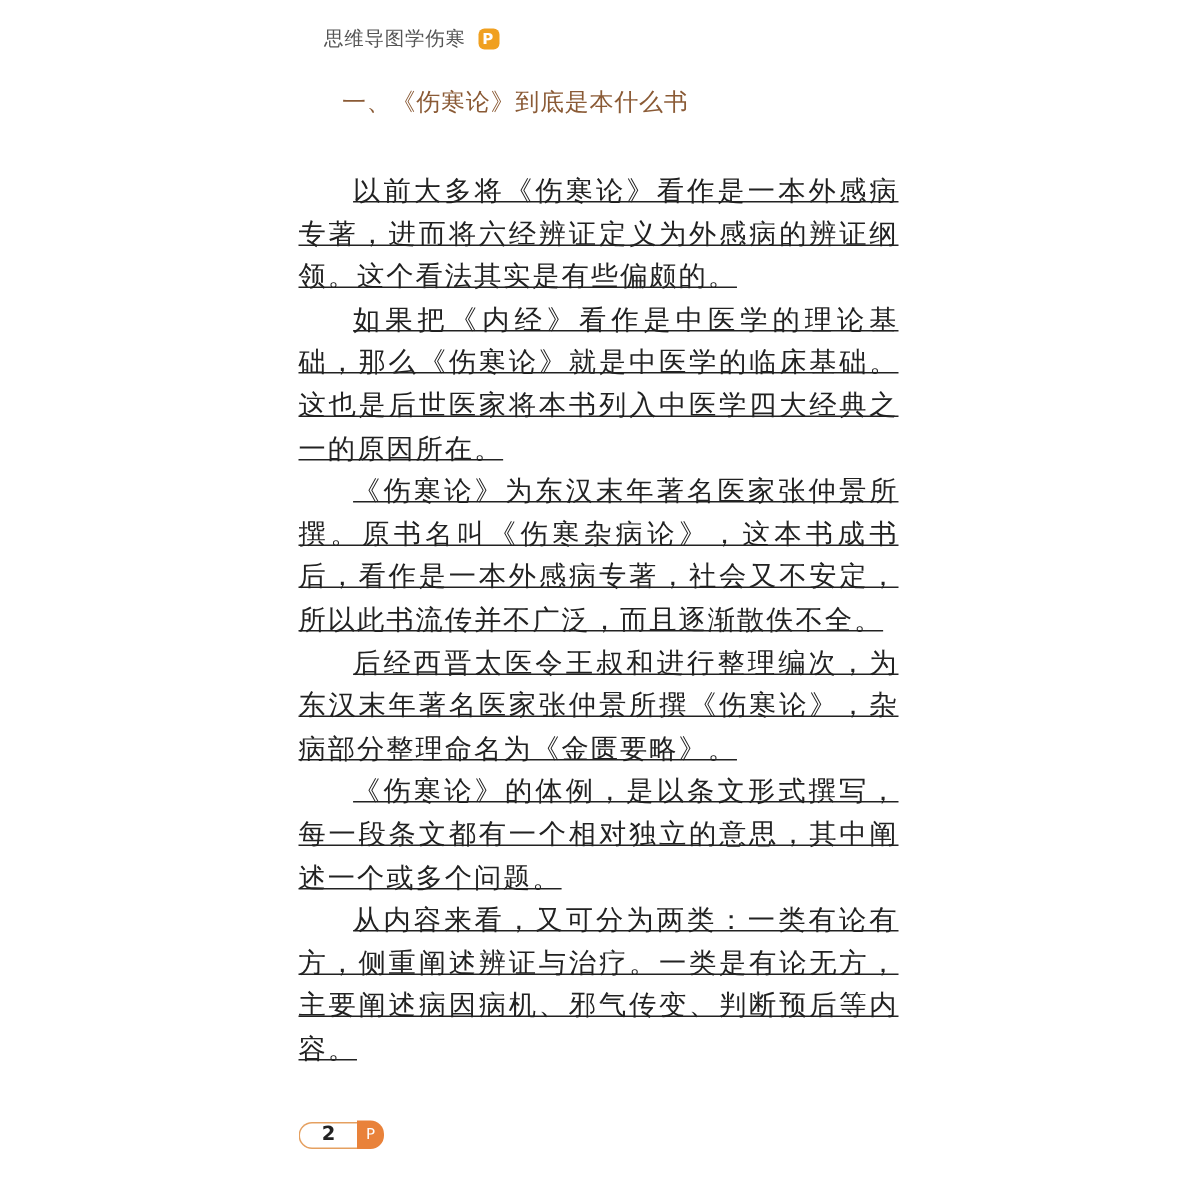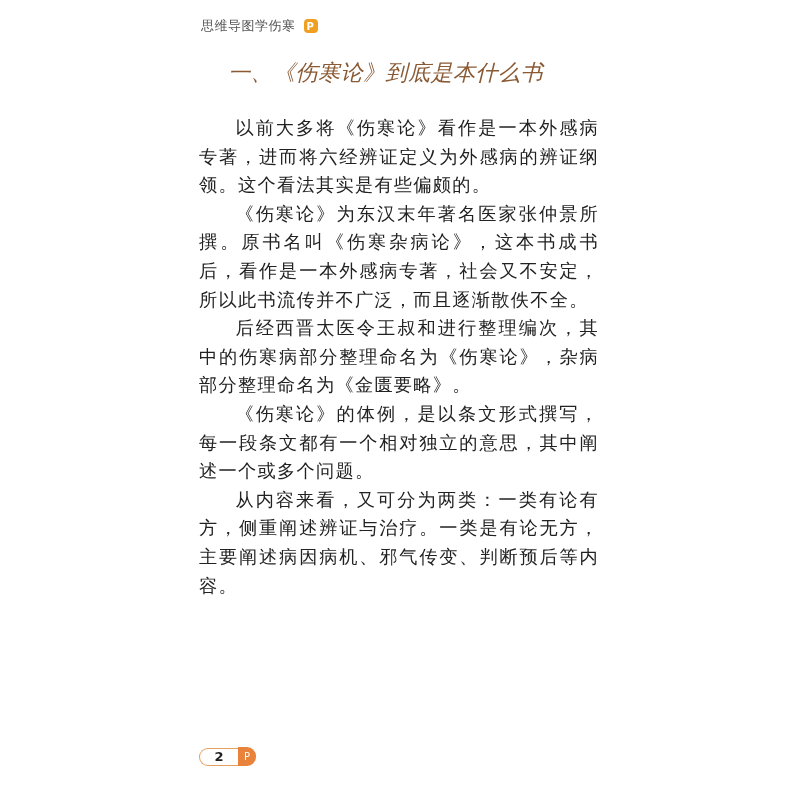--- a/index.html
+++ b/index.html
@@ -1,48 +1,49 @@
 <!DOCTYPE html>
 <html><head>
 <meta charset="utf-8">
 <style>
   html, body { margin: 0; padding: 0; background: #ffffff; }
   body { width: 800px; height: 800px; position: relative; overflow: hidden;
          font-family: "DejaVu Serif", "Liberation Serif", serif; color: #222; }
-  .running-head { position: absolute; left: 201px; top: 17px; font-family: "DejaVu Sans", "Liberation Sans", sans-serif;
+  .running-head { position: absolute; left: 216px; top: 17px; font-family: "DejaVu Sans", "Liberation Sans", sans-serif;
                   font-size: 13px; color: #555; display: flex; align-items: center; gap: 8px; letter-spacing: 0.5px; text-align: center; }
   .head-logo { width: 14px; height: 14px; border-radius: 4px; background: #f0a020; color: #fff;
                font-size: 10px; font-weight: bold; display: inline-flex; align-items: center; justify-content: center;
                font-family: "DejaVu Sans", sans-serif; }
   .section-title { position: absolute; left: 228px; top: 58px; font-family: "DejaVu Sans", "Liberation Sans", sans-serif;
-                   font-size: 22px; color: #8a5a35; letter-spacing: 0.5px; white-space: nowrap; font-style: italic; }
+                   font-size: 16px; color: #8a5a35; letter-spacing: 0.5px; white-space: nowrap; }
   .body-text { position: absolute; left: 199px; top: 114px; width: 400px; font-size: 18.2px; line-height: 28.6px;
                text-align: justify; letter-spacing: 1.3px; }
-  .body-text p { margin: 0; text-indent: 2em; }
+  .body-text p { margin: 0; text-indent: 2em; text-decoration: underline; }
   .page-badge { position: absolute; left: 199px; top: 747px; display: flex; align-items: center; }
   .page-num { width: 38px; height: 16px; border: 1.5px solid #e5a060; border-right: none; border-radius: 9px 0 0 9px;
               display: flex; align-items: center; justify-content: center; font-size: 13px; font-weight: bold; color: #222;
               font-family: "DejaVu Sans", sans-serif; background: #fff; }
   .page-tab { width: 18px; height: 19px; background: #e9823a; border-radius: 0 9px 9px 0; color: #fff; font-size: 10px;
               display: flex; align-items: center; justify-content: center; font-family: "DejaVu Sans", sans-serif; }
 </style>
 </head>
 <body>
 
 <div class="running-head">
   <span>思维导图学伤寒</span>
   <span class="head-logo">P</span>
 </div>
 
 <div class="section-title">一、《伤寒论》到底是本什么书</div>
 
 <div class="body-text">
   <p>以前大多将《伤寒论》看作是一本外感病专著，进而将六经辨证定义为外感病的辨证纲领。这个看法其实是有些偏颇的。</p>
+  <p>如果把《内经》看作是中医学的理论基础，那么《伤寒论》就是中医学的临床基础。这也是后世医家将本书列入中医学四大经典之一的原因所在。</p>
   <p>《伤寒论》为东汉末年著名医家张仲景所撰。原书名叫《伤寒杂病论》，这本书成书后，看作是一本外感病专著，社会又不安定，所以此书流传并不广泛，而且逐渐散佚不全。</p>
-  <p>后经西晋太医令王叔和进行整理编次，其中的伤寒病部分整理命名为《伤寒论》，杂病部分整理命名为《金匮要略》。</p>
+  <p>后经西晋太医令王叔和进行整理编次，为东汉末年著名医家张仲景所撰《伤寒论》，杂病部分整理命名为《金匮要略》。</p>
   <p>《伤寒论》的体例，是以条文形式撰写，每一段条文都有一个相对独立的意思，其中阐述一个或多个问题。</p>
   <p>从内容来看，又可分为两类：一类有论有方，侧重阐述辨证与治疗。一类是有论无方，主要阐述病因病机、邪气传变、判断预后等内容。</p>
 
 </div>
 
 <div class="page-badge">
   <span class="page-num">2</span>
   <span class="page-tab">P</span>
 </div>
 

